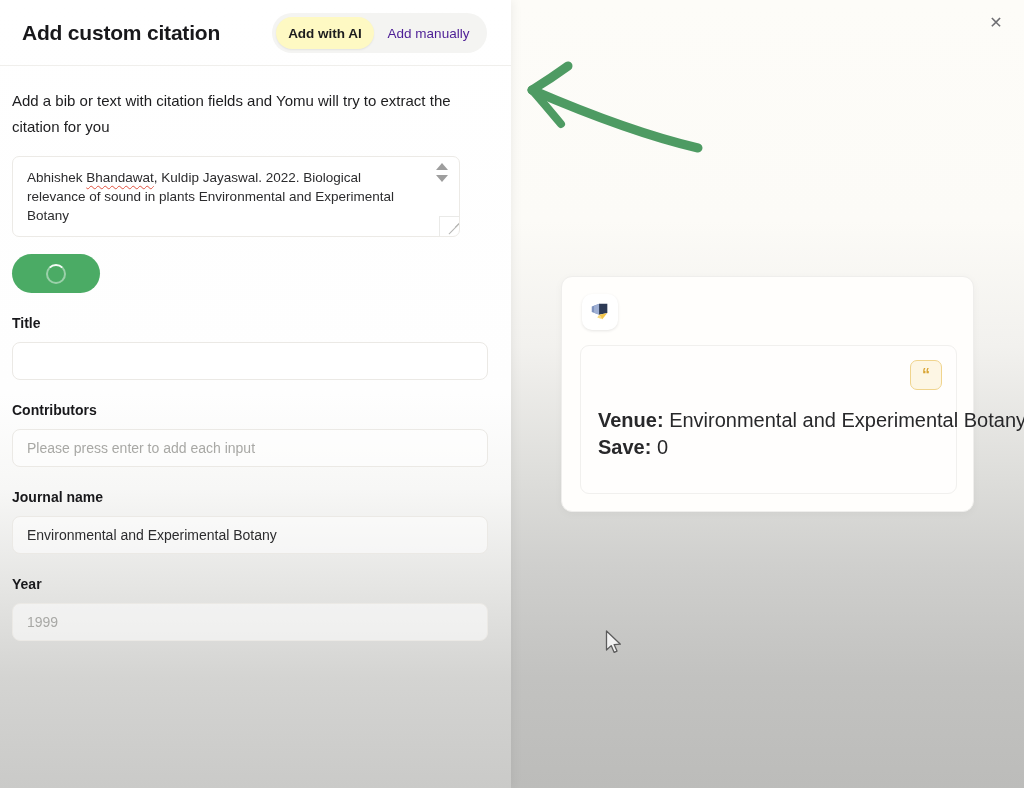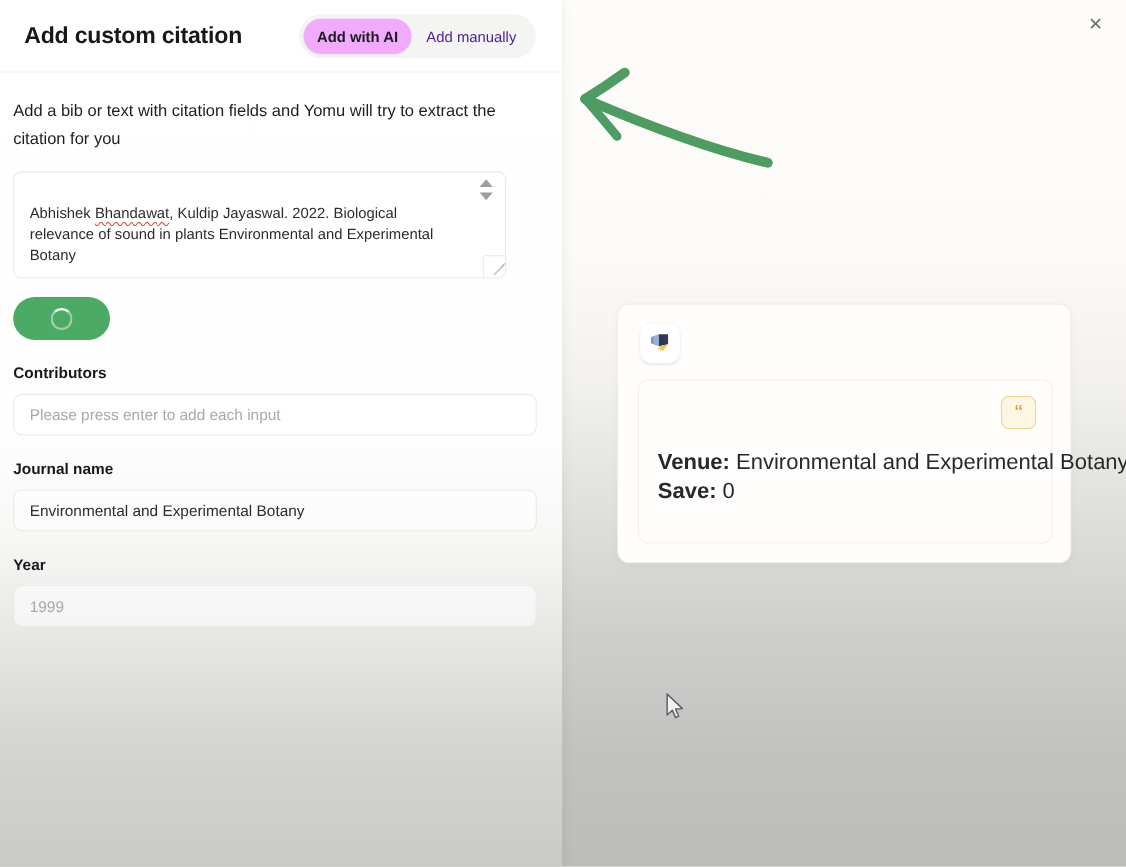--- a/index.html
+++ b/index.html
@@ -83,21 +83,21 @@
     border-radius: 16px;
     display: flex;
     align-items: center;
     justify-content: center;
     font-size: 13.5px;
     cursor: pointer;
     user-select: none;
     white-space: nowrap;
   }
   .tab.active {
-    background: #f0abfc;
+    background: #fef9c3;
     color: #1c1c1e;
     font-weight: bold;
     width: 98px;
     box-shadow: 0 1px 2px rgba(0,0,0,0.07);
   }
   .tab.inactive {
     color: #4c1d95;
     width: 109px;
   }
 
@@ -114,21 +114,21 @@
     margin-bottom: 16px;
   }
 
   
   .bib-wrap {
     position: relative;
     width: 448px;
     border: 1px solid #eceae6;
     border-radius: 7px;
     background: #fff;
-    padding: 27px 42px 11px 14px;
+    padding: 11px 42px 11px 14px;
     min-height: 64px;
   }
   .bib-text {
     font-size: 13.5px;
     line-height: 19px;
     color: #2c2c2e;
   }
   .bib-text .misspell {
     text-decoration: underline wavy #e1523f;
     text-underline-offset: 3px;
@@ -381,20 +381,24 @@
         <div class="tri-up"></div>
         <div class="tri-down"></div>
       </div>
       <div class="resize-grip"></div>
     </div>
 
     <button id="extract-button">
       <span class="spinner-ring"></span>
     </button>
 
+    <div class="field-group">
+      <div class="field-label">Title</div>
+      <div class="field-input"></div>
+    </div>
 
     <div class="field-group">
       <div class="field-label">Contributors</div>
       <div class="field-input placeholder">Please press enter to add each input</div>
     </div>
 
     <div class="field-group">
       <div class="field-label">Journal name</div>
       <div class="field-input">Environmental and Experimental Botany</div>
     </div>

